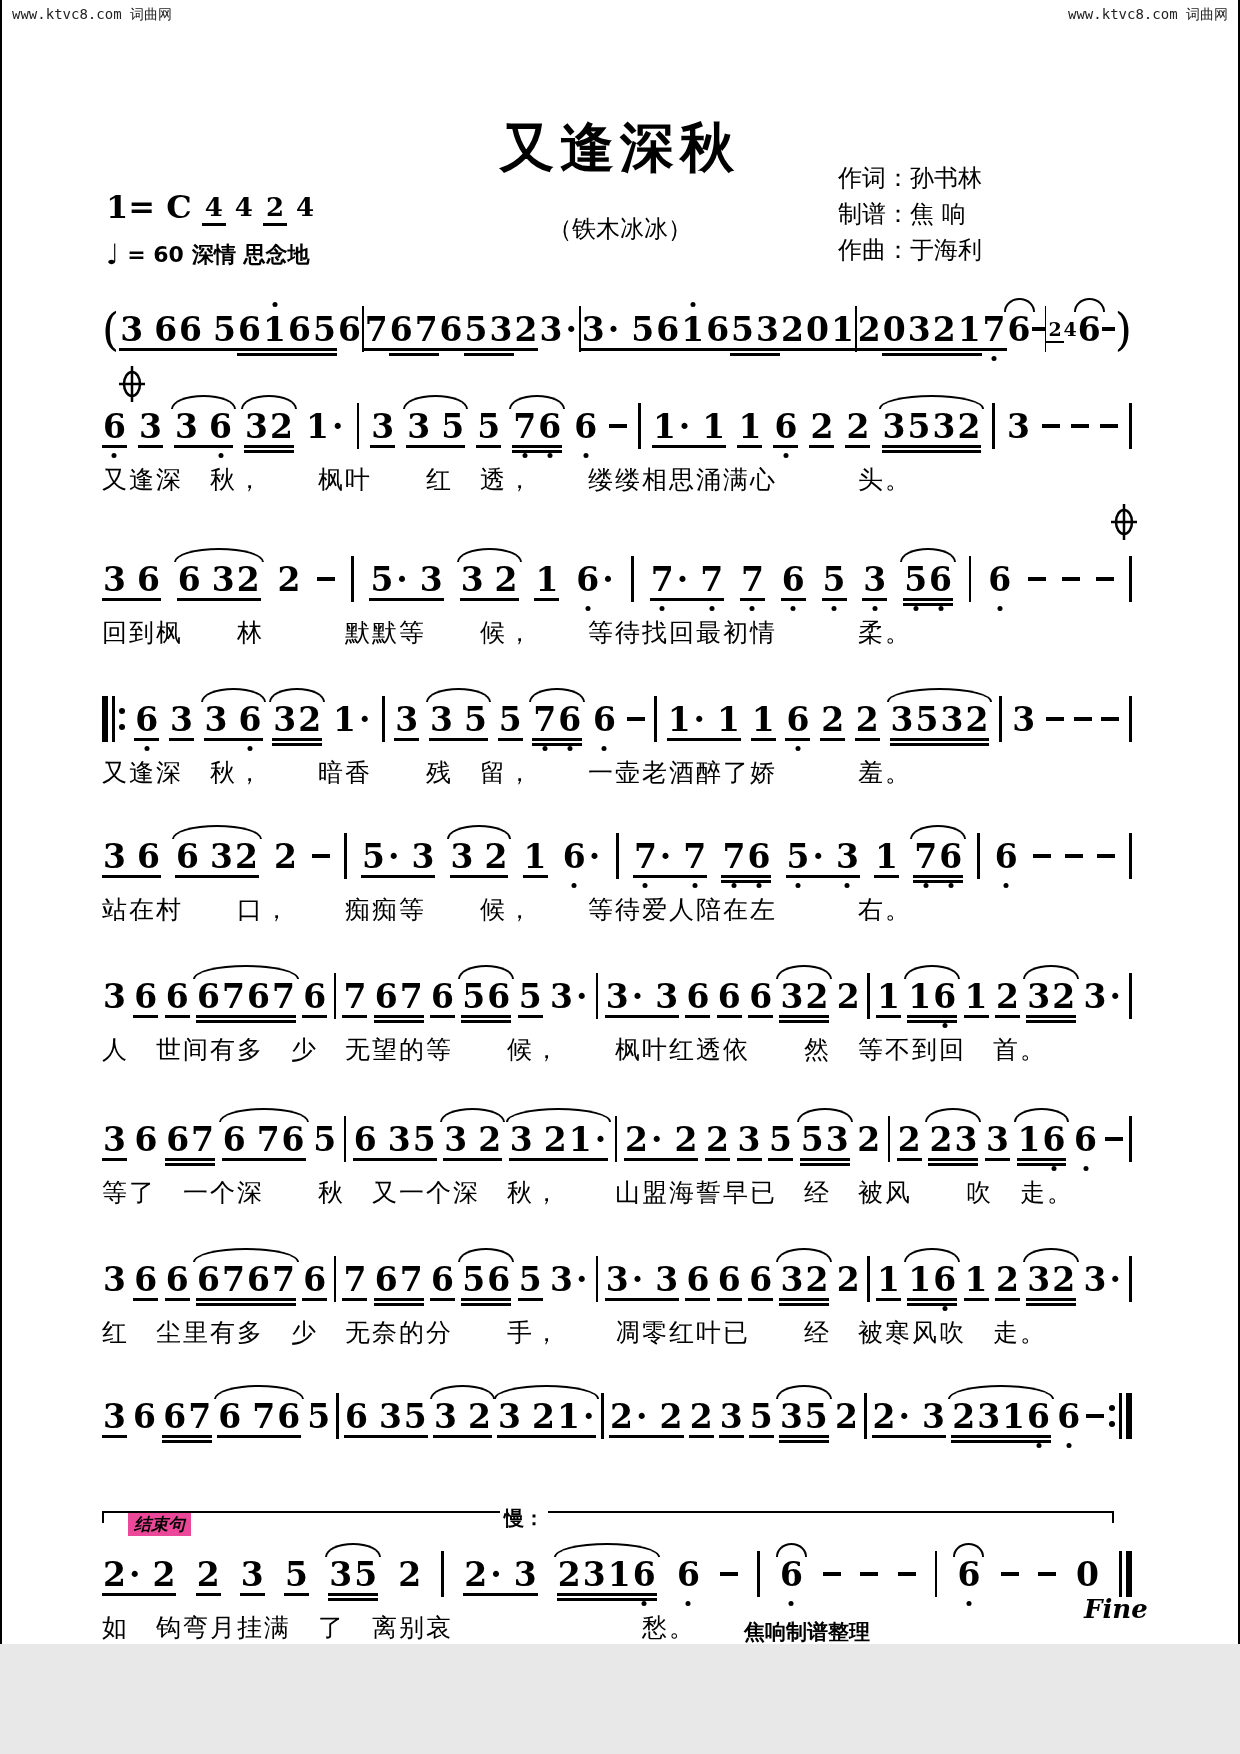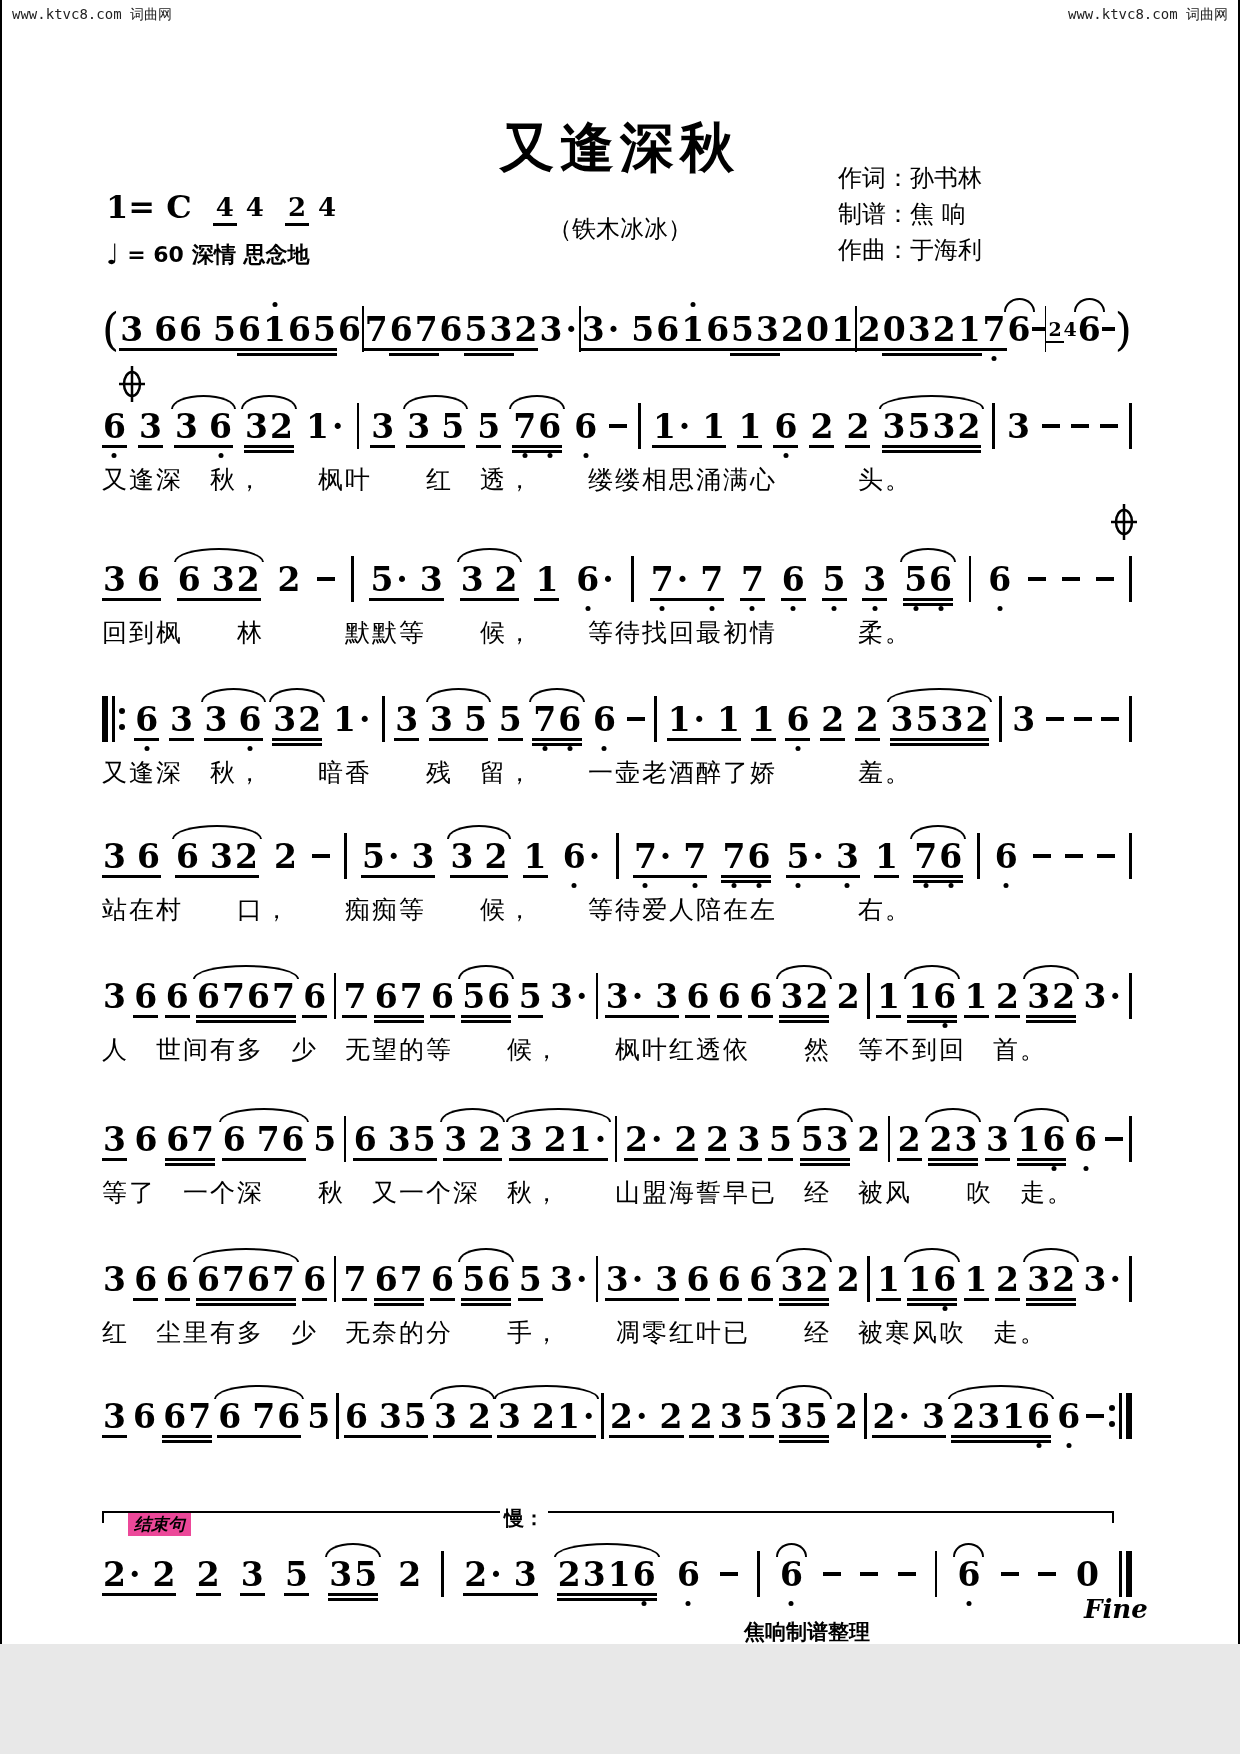--- a/index.html
+++ b/index.html
@@ -7,21 +7,21 @@
         border-left:2px solid #000;border-right:2px solid #000;box-sizing:border-box;
         font-family:"DejaVu Sans",sans-serif;color:#000;overflow:hidden;}
   .wm{position:absolute;top:6px;font-family:"DejaVu Sans Mono",monospace;font-size:14px;color:#222;}
   .wm.left{left:10px;} .wm.right{right:10px;}
   .title{position:absolute;top:112px;left:0;width:100%;text-align:center;
          font-size:54px;font-weight:900;letter-spacing:6px;}
   .subtitle{position:absolute;top:213px;left:0;width:100%;text-align:center;font-size:24px;}
   .credits{position:absolute;top:160px;left:836px;width:300px;font-size:24px;
            font-family:"DejaVu Serif",serif;line-height:36px;}
   .keysig{position:absolute;top:188px;left:104px;font-family:"DejaVu Serif",serif;
-          font-weight:bold;font-size:32px;display:flex;align-items:center;gap:21px;}
+          font-weight:bold;font-size:32px;display:flex;align-items:center;gap:10px;}
   .frac{display:inline-block;text-align:center;font-size:26px;line-height:1;vertical-align:middle;}
   .frac .num{border-bottom:3px solid #000;padding:0 3px 1px;}
   .frac .den{padding-top:1px;}
   .tempo{position:absolute;top:238px;left:104px;font-size:22px;font-weight:bold;
          display:flex;align-items:center;gap:8px;}
   .tempo .nsym{font-size:28px;font-weight:normal;}
   .score{position:absolute;left:0;top:0;width:100%;height:100%;}
   .sys{position:absolute;left:100px;width:1030px;}
   .notes{display:flex;justify-content:space-between;align-items:center;height:58px;
          font-family:"DejaVu Serif",serif;font-weight:bold;font-size:33px;}
@@ -414,20 +414,21 @@
           <span class="bar"></span>
           <span class="grp"><span class="drow"><span class="nt">6<i class="db"></i></span></span><i class="arc"></i></span>
           <span class="dash"></span>
           <span class="dash"></span>
           <span class="grp"><span class="drow"><span class="nt">0</span></span></span>
           <span class="rpt">
             <i class="thin"></i>
             <i class="thick"></i>
           </span>
         </div>
+        <div class="lyrics">如　钩弯月挂满　了　离别哀　　　　　　　愁。</div>
       </div>
     </div>
 
   <div class="coda" style="left:114px;top:366px;">
     <svg width="32" height="36">
         <ellipse cx="16" cy="18" rx="8" ry="12" fill="none" stroke="#000" stroke-width="2.5"></ellipse>
         <line x1="16" y1="0" x2="16" y2="36" stroke="#000" stroke-width="2.5"></line>
         <line x1="3" y1="18" x2="29" y2="18" stroke="#000" stroke-width="2.5"></line>
       </svg>
   </div>

